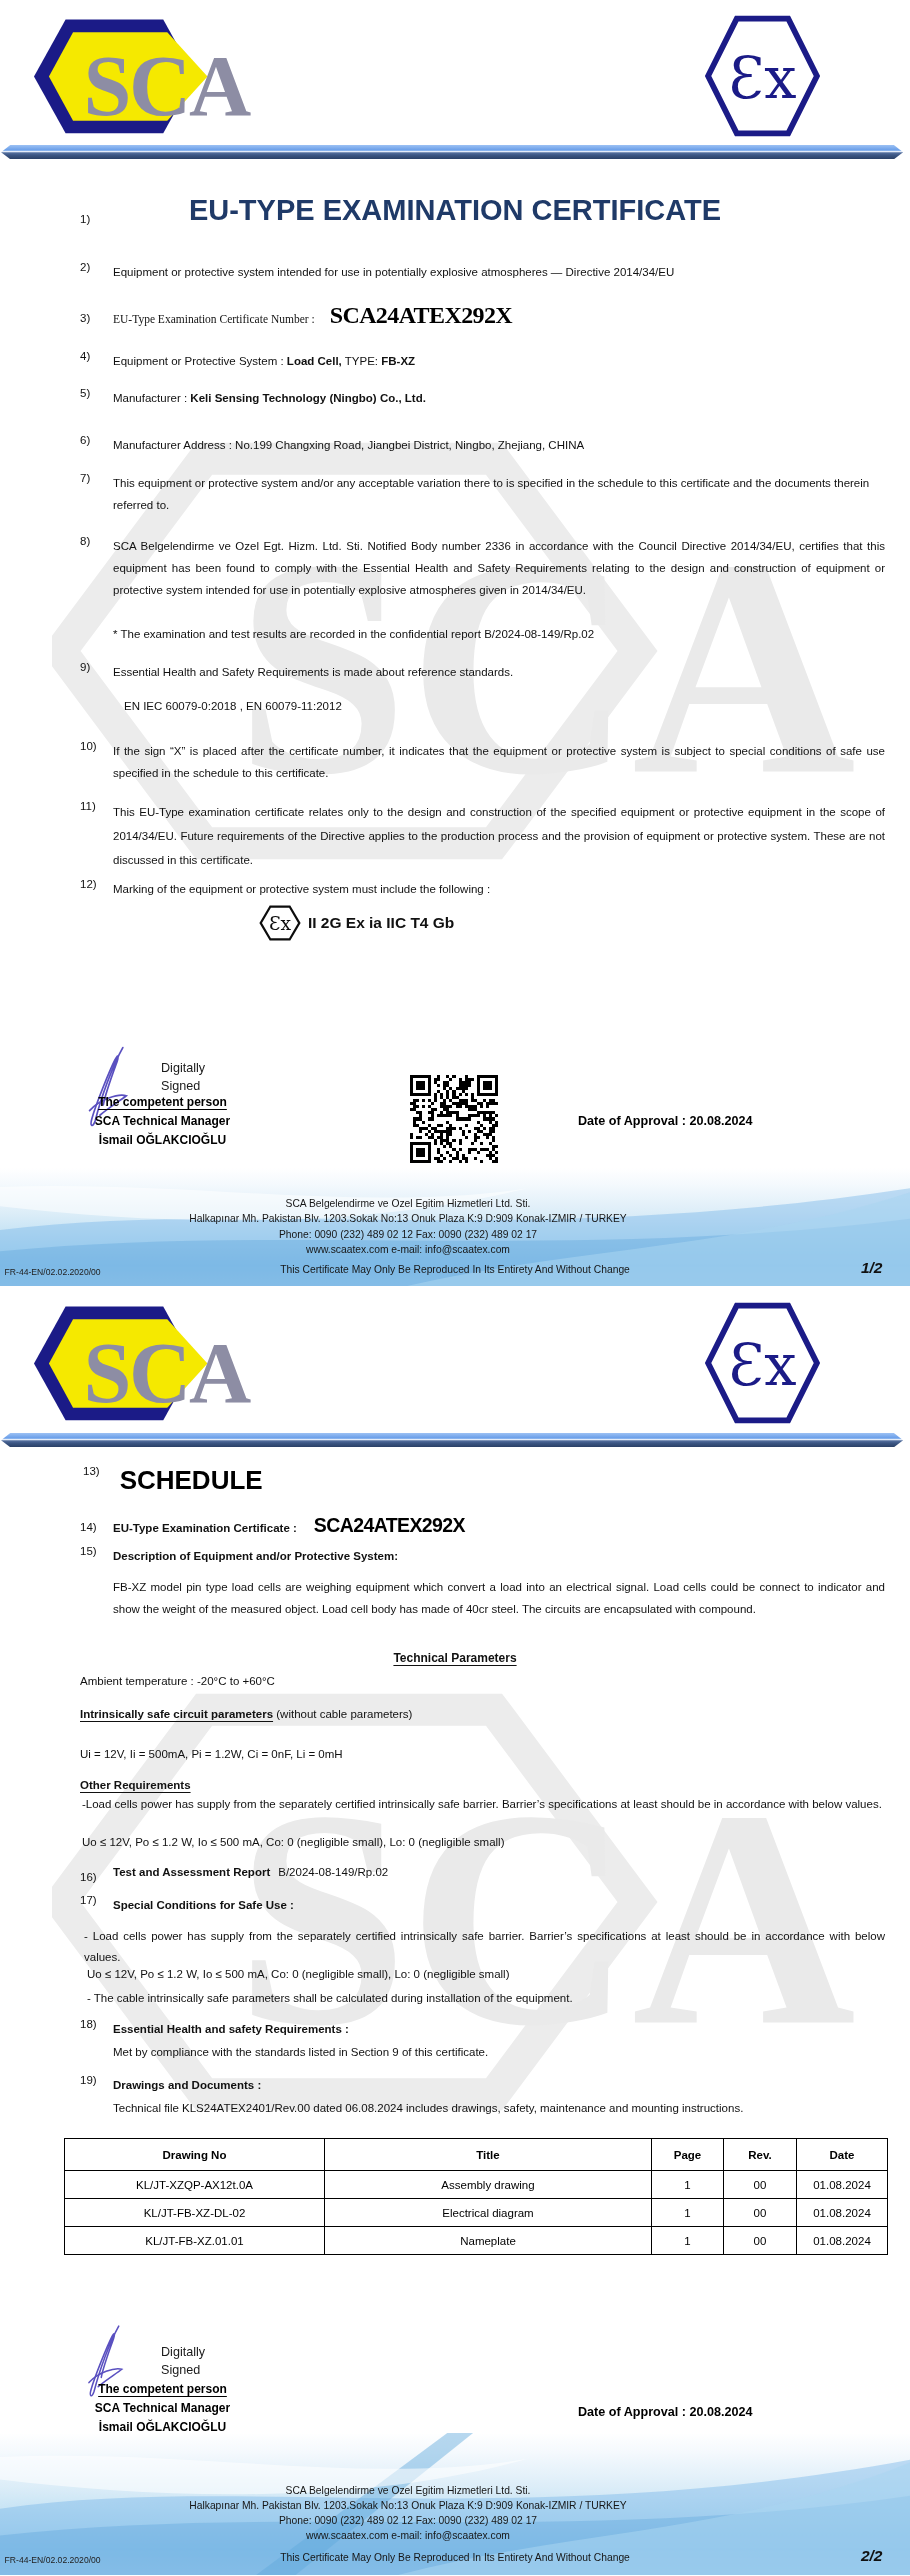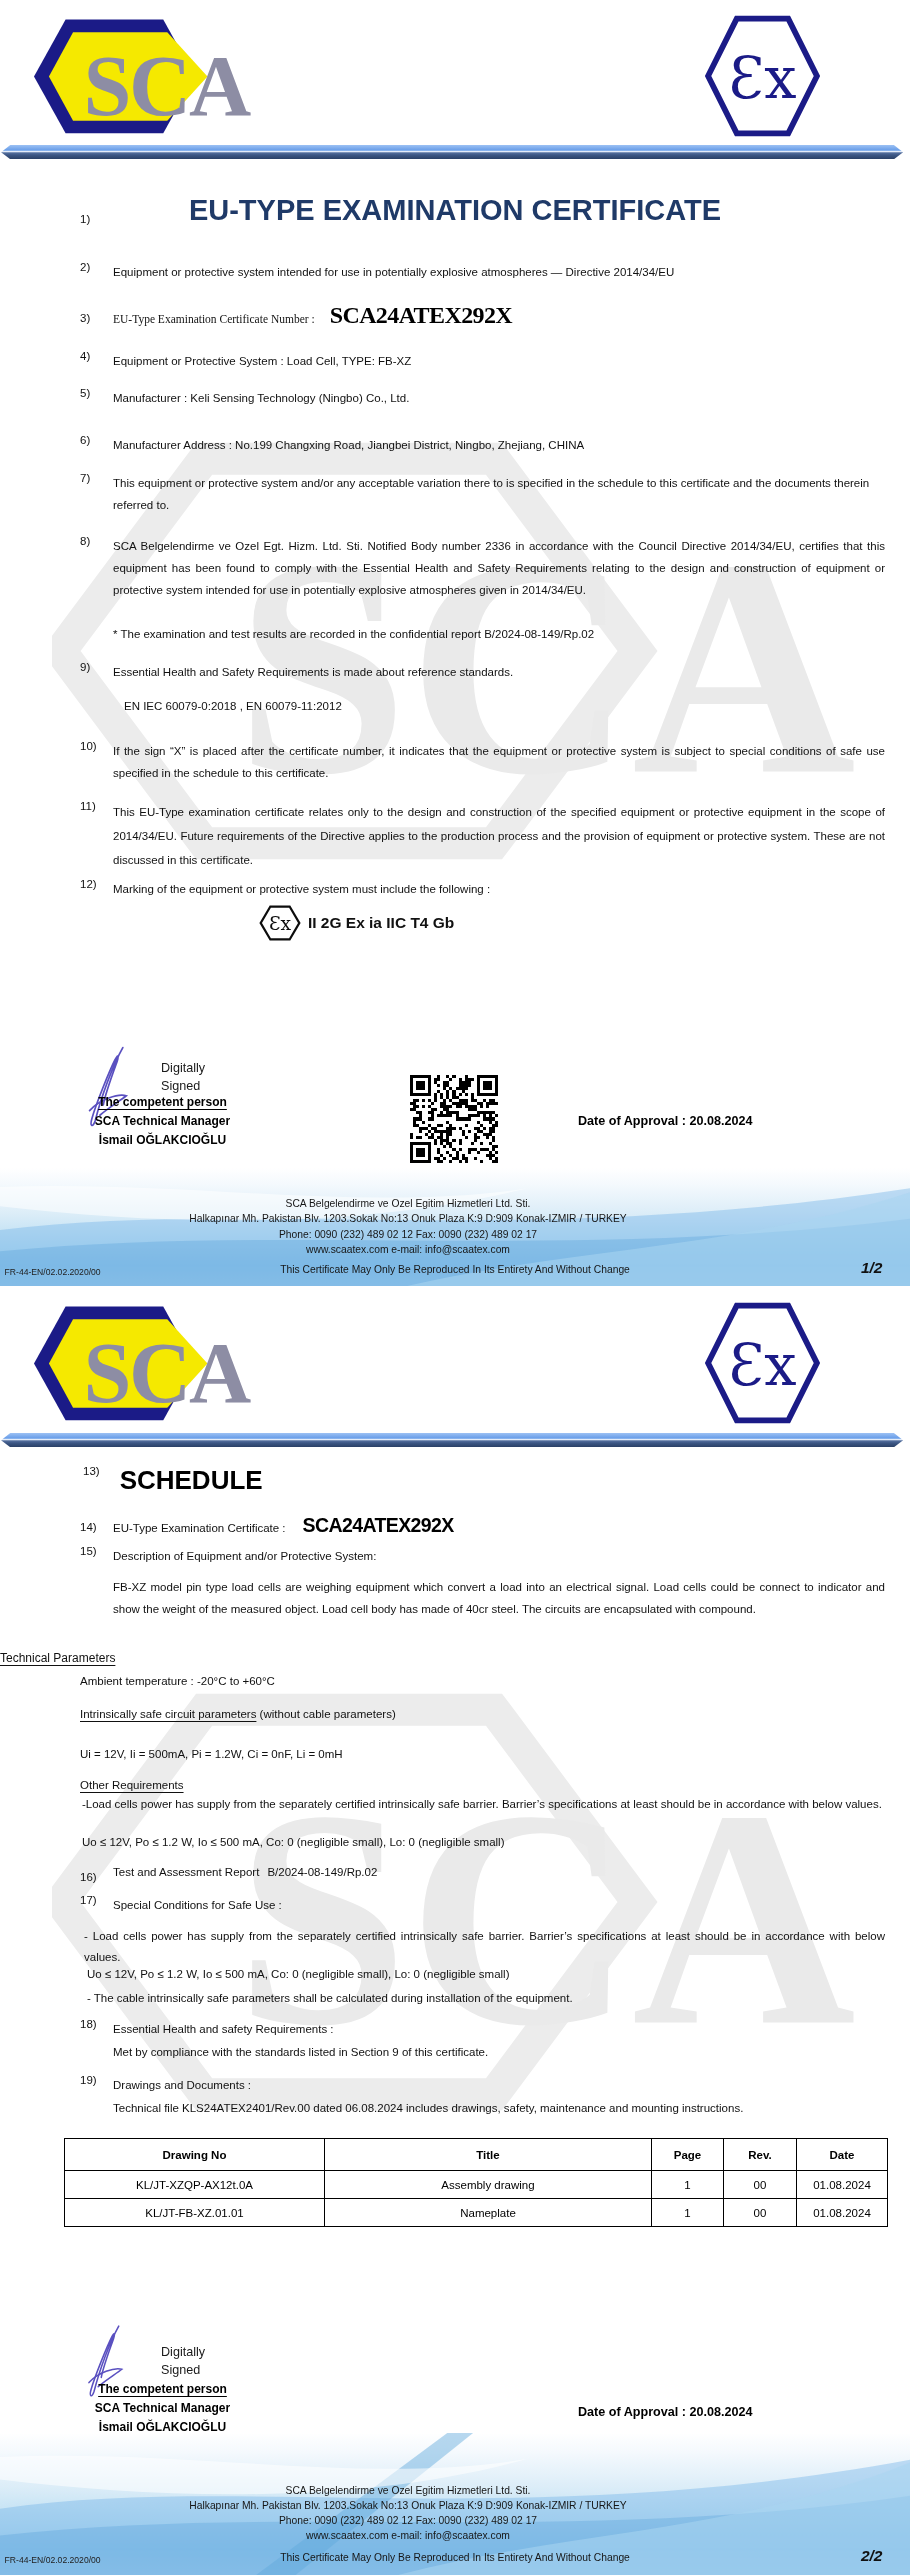--- a/index.html
+++ b/index.html
@@ -3,21 +3,21 @@
 <meta charset="utf-8">
 <style>
   html,body{margin:0;padding:0;background:#fff;}
   #doc{position:relative;width:910px;height:2576px;background:#ffffff;
        font-family:"Liberation Sans",sans-serif;color:#111;overflow:hidden;}
   .page{position:absolute;left:0;width:910px;background:#fff;overflow:hidden;}
   .abs{position:absolute;}
   .num{position:absolute;left:80px;font-size:11.5px;color:#111;}
   .body-text{position:absolute;left:113px;width:772px;font-size:11.5px;line-height:22px;color:#111;}
   .just{text-align:justify;}
-  .b{font-weight:normal;}
+  .b{font-weight:bold;}
   .ul{text-decoration:underline;text-decoration-thickness:1.1px;text-underline-offset:2.9px;}
   .page-title{position:absolute;left:0;width:910px;text-align:center;
       font-size:29px;font-weight:bold;color:#1f3a68;letter-spacing:0px;}
   .bigval{font-size:24px;font-weight:bold;color:#000;letter-spacing:-0.6px;}
   .bigval2{font-size:19.5px;font-weight:bold;color:#000;letter-spacing:-0.6px;}
   .schedule-title{font-size:26px;font-weight:bold;color:#000;}
   .bar{position:absolute;left:1.1px;width:902px;height:14.3px;
       background:linear-gradient(to bottom,#9cc1f4 0%,#6fa2ea 32%,#8ab4ee 40%,#e8effa 44%,#dfe8f6 50%,#55709f 55%,#3c5684 72%,#2b4167 100%);
       clip-path:polygon(0 50%,9.2px 0,calc(100% - 9.2px) 0,100% 50%,calc(100% - 9.2px) 100%,9.2px 100%);}
   .param{position:absolute;font-size:11.5px;line-height:20.7px;color:#111;}
@@ -188,21 +188,21 @@
       <span class="num" style="top:235px;">14)</span>
       <div class="abs" style="left:113px;top:228px;display:flex;align-items:baseline;gap:17px;">
         <span class="b" style="font-size:11.5px;">EU-Type Examination Certificate :</span>
         <span class="bigval2">SCA24ATEX292X</span>
       </div>
 
       <span class="num" style="top:259px;">15)</span>
       <div class="body-text b" style="top:259px;">Description of Equipment and/or Protective System:</div>
       <div class="body-text just" style="top:290px;">FB-XZ model pin type load cells are weighing equipment which convert a load into an electrical signal. Load cells could be connect to indicator and show the weight of the measured object. Load cell body has made of 40cr steel. The circuits are encapsulated with compound.</div>
 
-      <div class="abs b ul" style="left:0;top:365px;width:910px;text-align:left;font-size:12px;">Technical Parameters</div>
+      <div class="abs b ul" style="left:0;top:365px;width:910px;text-align:center;font-size:12px;">Technical Parameters</div>
       <div class="param" style="left:80px;top:385px;">Ambient temperature  : -20°C to +60°C</div>
       <div class="param" style="left:80px;top:418px;"><span class="b ul">Intrinsically safe circuit parameters</span><span> (without cable parameters)</span></div>
       <div class="param" style="left:80px;top:458px;">Ui = 12V, Ii = 500mA, Pi = 1.2W, Ci = 0nF, Li = 0mH</div>
       <div class="param b ul" style="left:80px;top:489px;">Other Requirements</div>
       <div class="param just" style="left:82px;top:508px;width:803px;">-Load cells power has supply from the separately certified intrinsically safe barrier. Barrier’s specifications at least should be in accordance with below values.</div>
       <div class="param" style="left:82px;top:546px;">Uo ≤ 12V, Po ≤ 1.2 W, Io ≤ 500 mA, Co: 0 (negligible small), Lo: 0 (negligible small)</div>
 
       <span class="num" style="top:585px;">16)</span>
       <div class="body-text" style="top:575px;"><span class="b">Test and Assessment Report</span><span style="margin-left:8px;">B/2024-08-149/Rp.02</span></div>
 
@@ -239,20 +239,27 @@
         </thead>
         <tbody>
           <tr>
             <td>KL/JT-XZQP-AX12t.0A</td>
             <td>Assembly drawing</td>
             <td>1</td>
             <td>00</td>
             <td>01.08.2024</td>
           </tr>
           <tr>
+            <td>KL/JT-FB-XZ-DL-02</td>
+            <td>Electrical diagram</td>
+            <td>1</td>
+            <td>00</td>
+            <td>01.08.2024</td>
+          </tr>
+          <tr>
             <td>KL/JT-FB-XZ.01.01</td>
             <td>Nameplate</td>
             <td>1</td>
             <td>00</td>
             <td>01.08.2024</td>
           </tr>
         </tbody>
       </table>
 
       <svg class="abs" style="left:78px;top:1036px;" width="63" height="77" viewBox="0 0 120 150">

